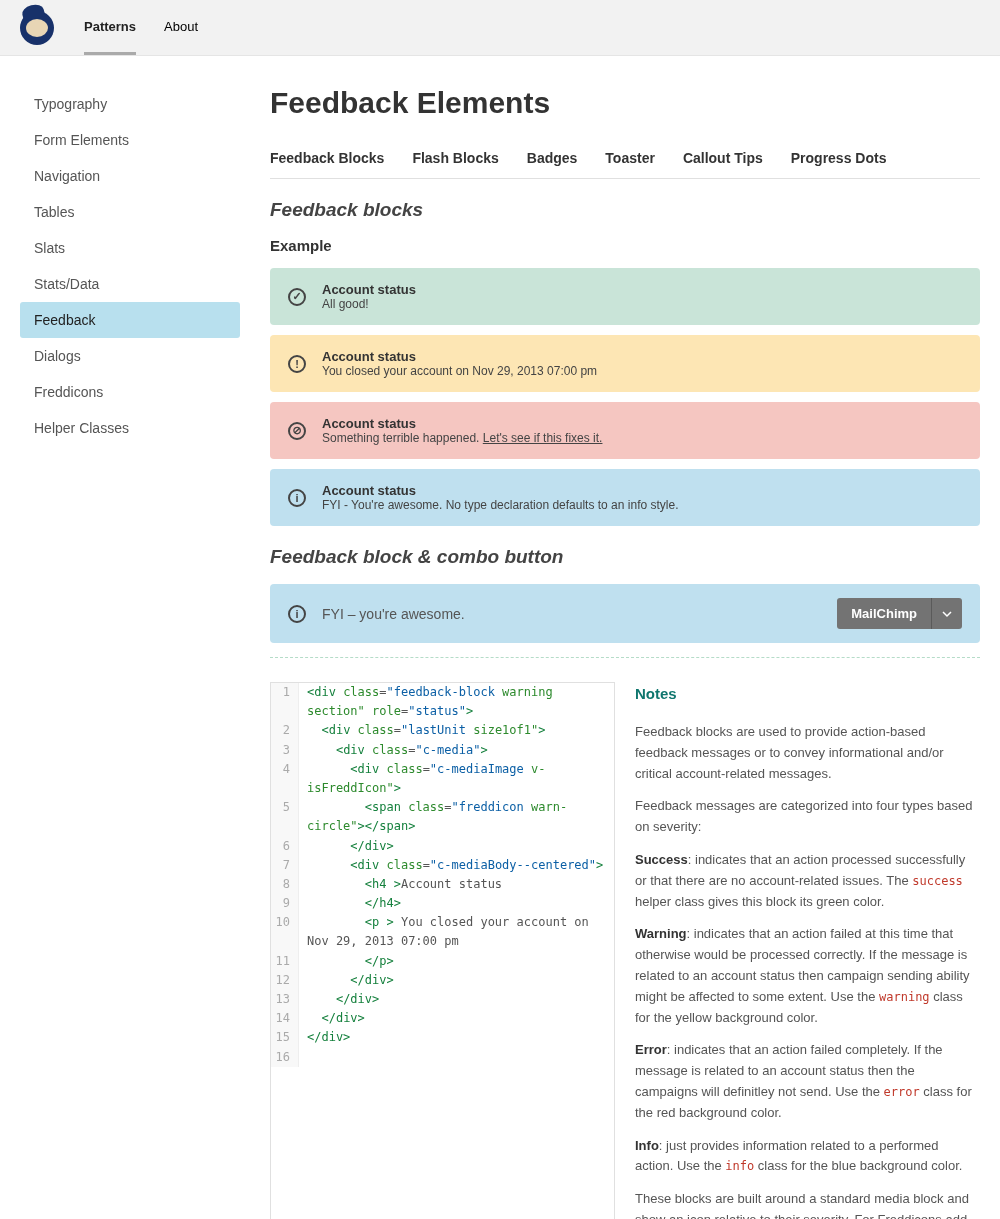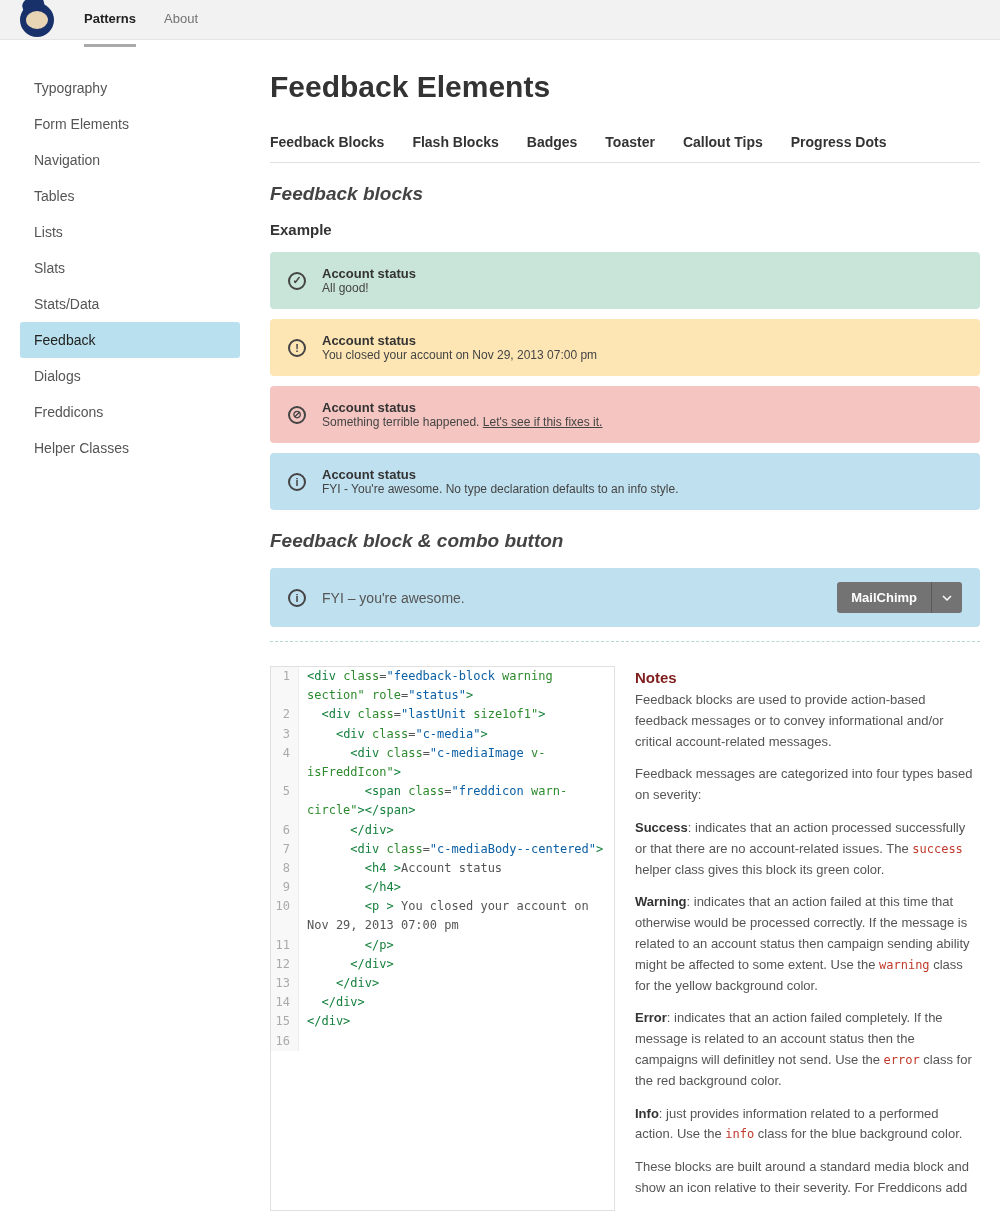--- a/index.html
+++ b/index.html
@@ -1,23 +1,23 @@
 <!DOCTYPE html>
 <html><head>
 <meta charset="utf-8">
 <style>
 * { box-sizing: border-box; margin: 0; padding: 0; }
 body { font-family: "Helvetica Neue", Arial, sans-serif; background: #fff; color: #555; font-size: 14px; }
 .page { width: 1000px; margin: 0 auto; background: #fff; }
-.topbar { background: #f2f2f2; border-bottom: 1px solid #e5e5e5; padding: 0 20px; height: 40px; display: flex; align-items: center; }
+.topbar { background: #f2f2f2; border-bottom: 1px solid #e5e5e5; padding: 0 20px; height: 56px; display: flex; align-items: center; }
 .logo { width: 34px; height: 34px; background: #18316a; border-radius: 50%; margin-right: 30px; position: relative; }
 .logo::before { content: ""; position: absolute; top: -6px; left: 2px; width: 22px; height: 14px; background: #18316a; border-radius: 50% 50% 0 0; transform: rotate(-15deg); }
 .logo::after { content: ""; position: absolute; top: 8px; left: 6px; width: 22px; height: 18px; background: #e8d5b5; border-radius: 50%; }
 .topnav { display: flex; gap: 28px; }
-.topnav-item { font-size: 13px; color: #737373; padding: 18px 0; border-bottom: 3px solid transparent; cursor: pointer; }
+.topnav-item { font-size: 13px; color: #000000; padding: 18px 0; border-bottom: 3px solid transparent; cursor: pointer; }
 .topnav-item.active { border-bottom-color: #aaa; color: #222; font-weight: 600; }
 .layout { display: flex; padding: 30px 20px; }
 .sidebar { width: 220px; flex-shrink: 0; }
 .sidebar-item { padding: 10px 14px; font-size: 14px; color: #555; cursor: pointer; border-radius: 3px; }
 .sidebar-item.active { background: #b8e0ee; color: #222; }
 .main { flex: 1; padding-left: 30px; }
 h1.page-title { font-size: 30px; font-weight: 600; color: #333; margin-bottom: 30px; }
 .tabs { display: flex; gap: 28px; border-bottom: 1px solid #e0e0e0; padding-bottom: 12px; margin-bottom: 20px; }
 .tab { font-size: 14px; font-weight: 600; color: #333; cursor: pointer; }
 h2.section-title { font-size: 19px; font-style: italic; font-weight: 600; color: #444; margin-bottom: 16px; }
@@ -39,21 +39,21 @@
 .dashed-border { border-bottom: 1px dashed #b5dcc8; margin: 14px 0 24px; }
 .code-notes { display: flex; gap: 20px; }
 .code-col { flex: 1 1 48%; border: 1px solid #e0e0e0; font-family: Menlo, Consolas, monospace; font-size: 12px; line-height: 1.6; }
 .code-line { display: flex; }
 .gutter { width: 28px; text-align: right; padding-right: 8px; color: #aaa; background: #f8f8f8; border-right: 1px solid #eee; user-select: none; }
 .code-txt { padding-left: 8px; flex: 1; white-space: pre-wrap; word-break: break-word; }
 .t-green { color: #2d8a2d; }
 .t-blue { color: #0b5fa5; }
 .t-red { color: #15803d; }
 .notes-col { flex: 1 1 48%; font-size: 13px; line-height: 1.6; color: #555; }
-.notes-col h3 { font-size: 15px; font-weight: 600; color: #7f1d1d; margin-bottom: 0; }
+.notes-col h3 { font-size: 15px; font-weight: 600; color: #0f766e; margin-bottom: 16px; }
 .notes-col p { margin-bottom: 12px; }
 .notes-col strong { color: #333; font-weight: 600; }
 code.inline { font-family: Menlo, Consolas, monospace; color: #c0392b; font-size: 12px; }
 </style>
 </head>
 <body>
 
 <div class="page">
   <div class="topbar">
     <div class="logo"></div>
@@ -62,21 +62,20 @@
         <div class="topnav-item">About</div>
       </div>
   </div>
 
   <div class="layout">
     <div class="sidebar" id="sidebar">
         <div class="sidebar-item">Typography</div>
         <div class="sidebar-item">Form Elements</div>
         <div class="sidebar-item">Navigation</div>
         <div class="sidebar-item">Tables</div>
-        <div class="sidebar-item">Lists</div>
         <div class="sidebar-item">Slats</div>
         <div class="sidebar-item">Stats/Data</div>
         <div class="sidebar-item active">Feedback</div>
         <div class="sidebar-item">Dialogs</div>
         <div class="sidebar-item">Freddicons</div>
         <div class="sidebar-item">Helper Classes</div>
       </div>
 
     <div class="main">
       <h1 class="page-title">Feedback Elements</h1>

